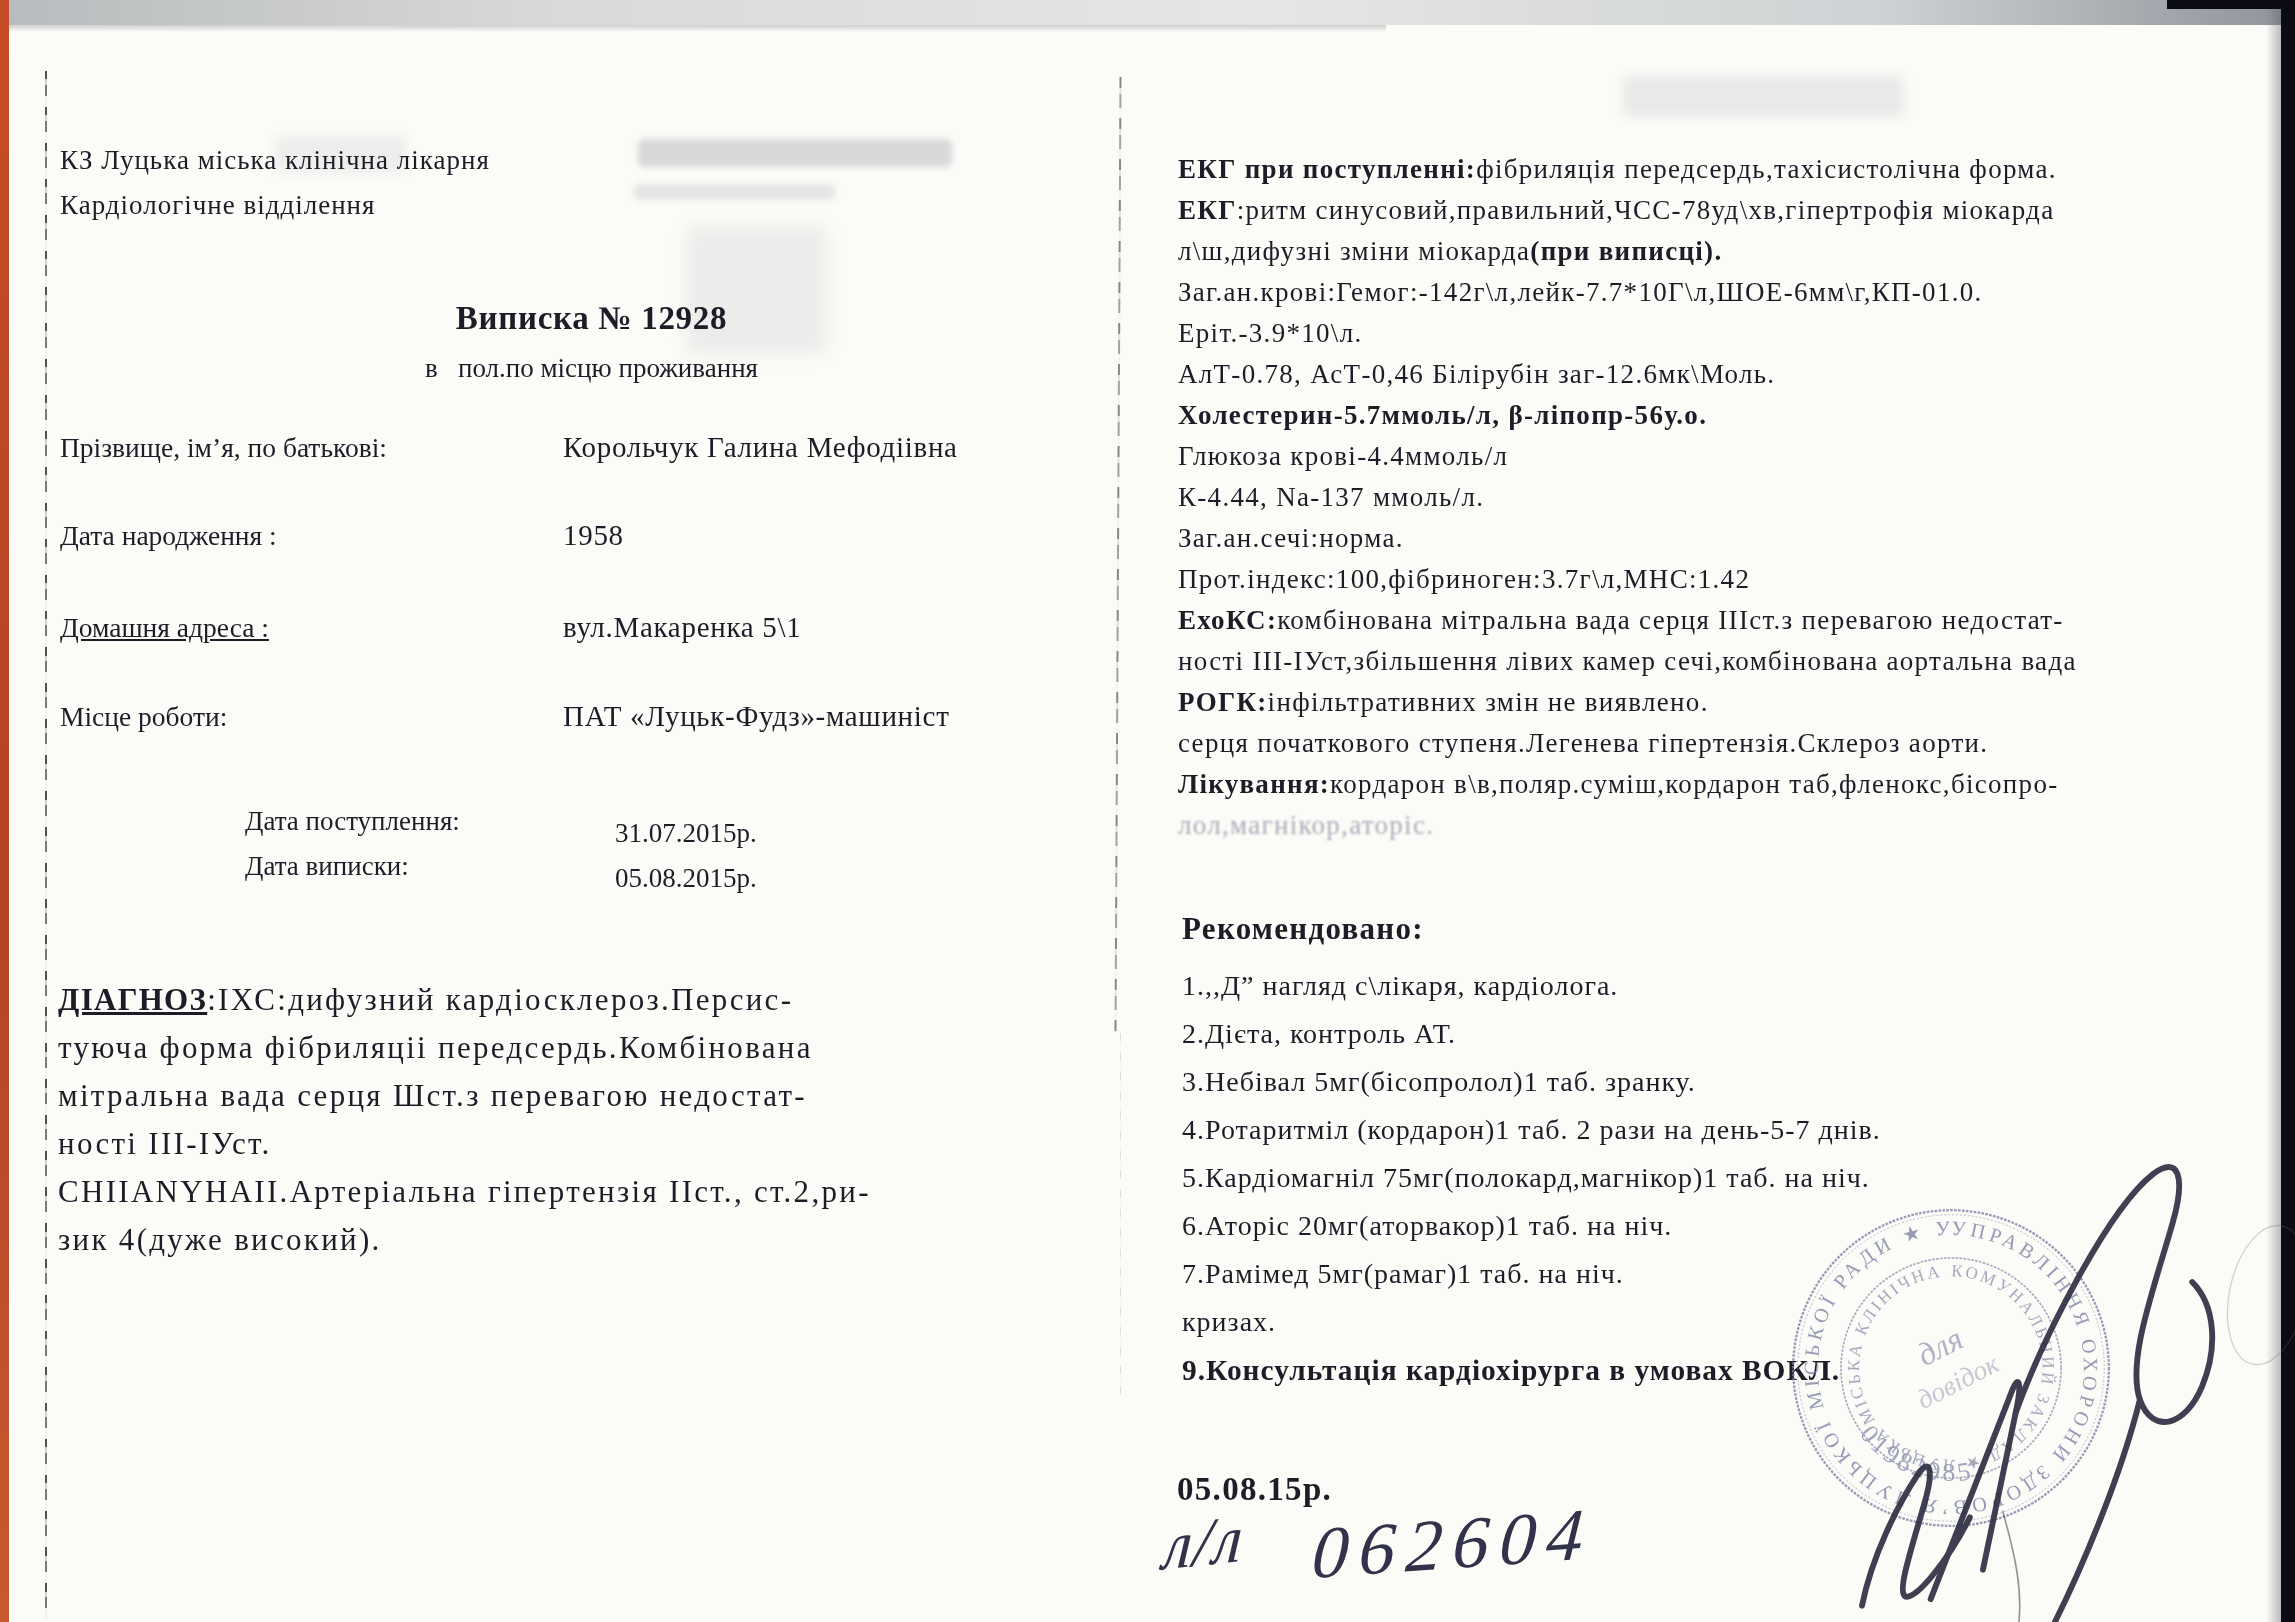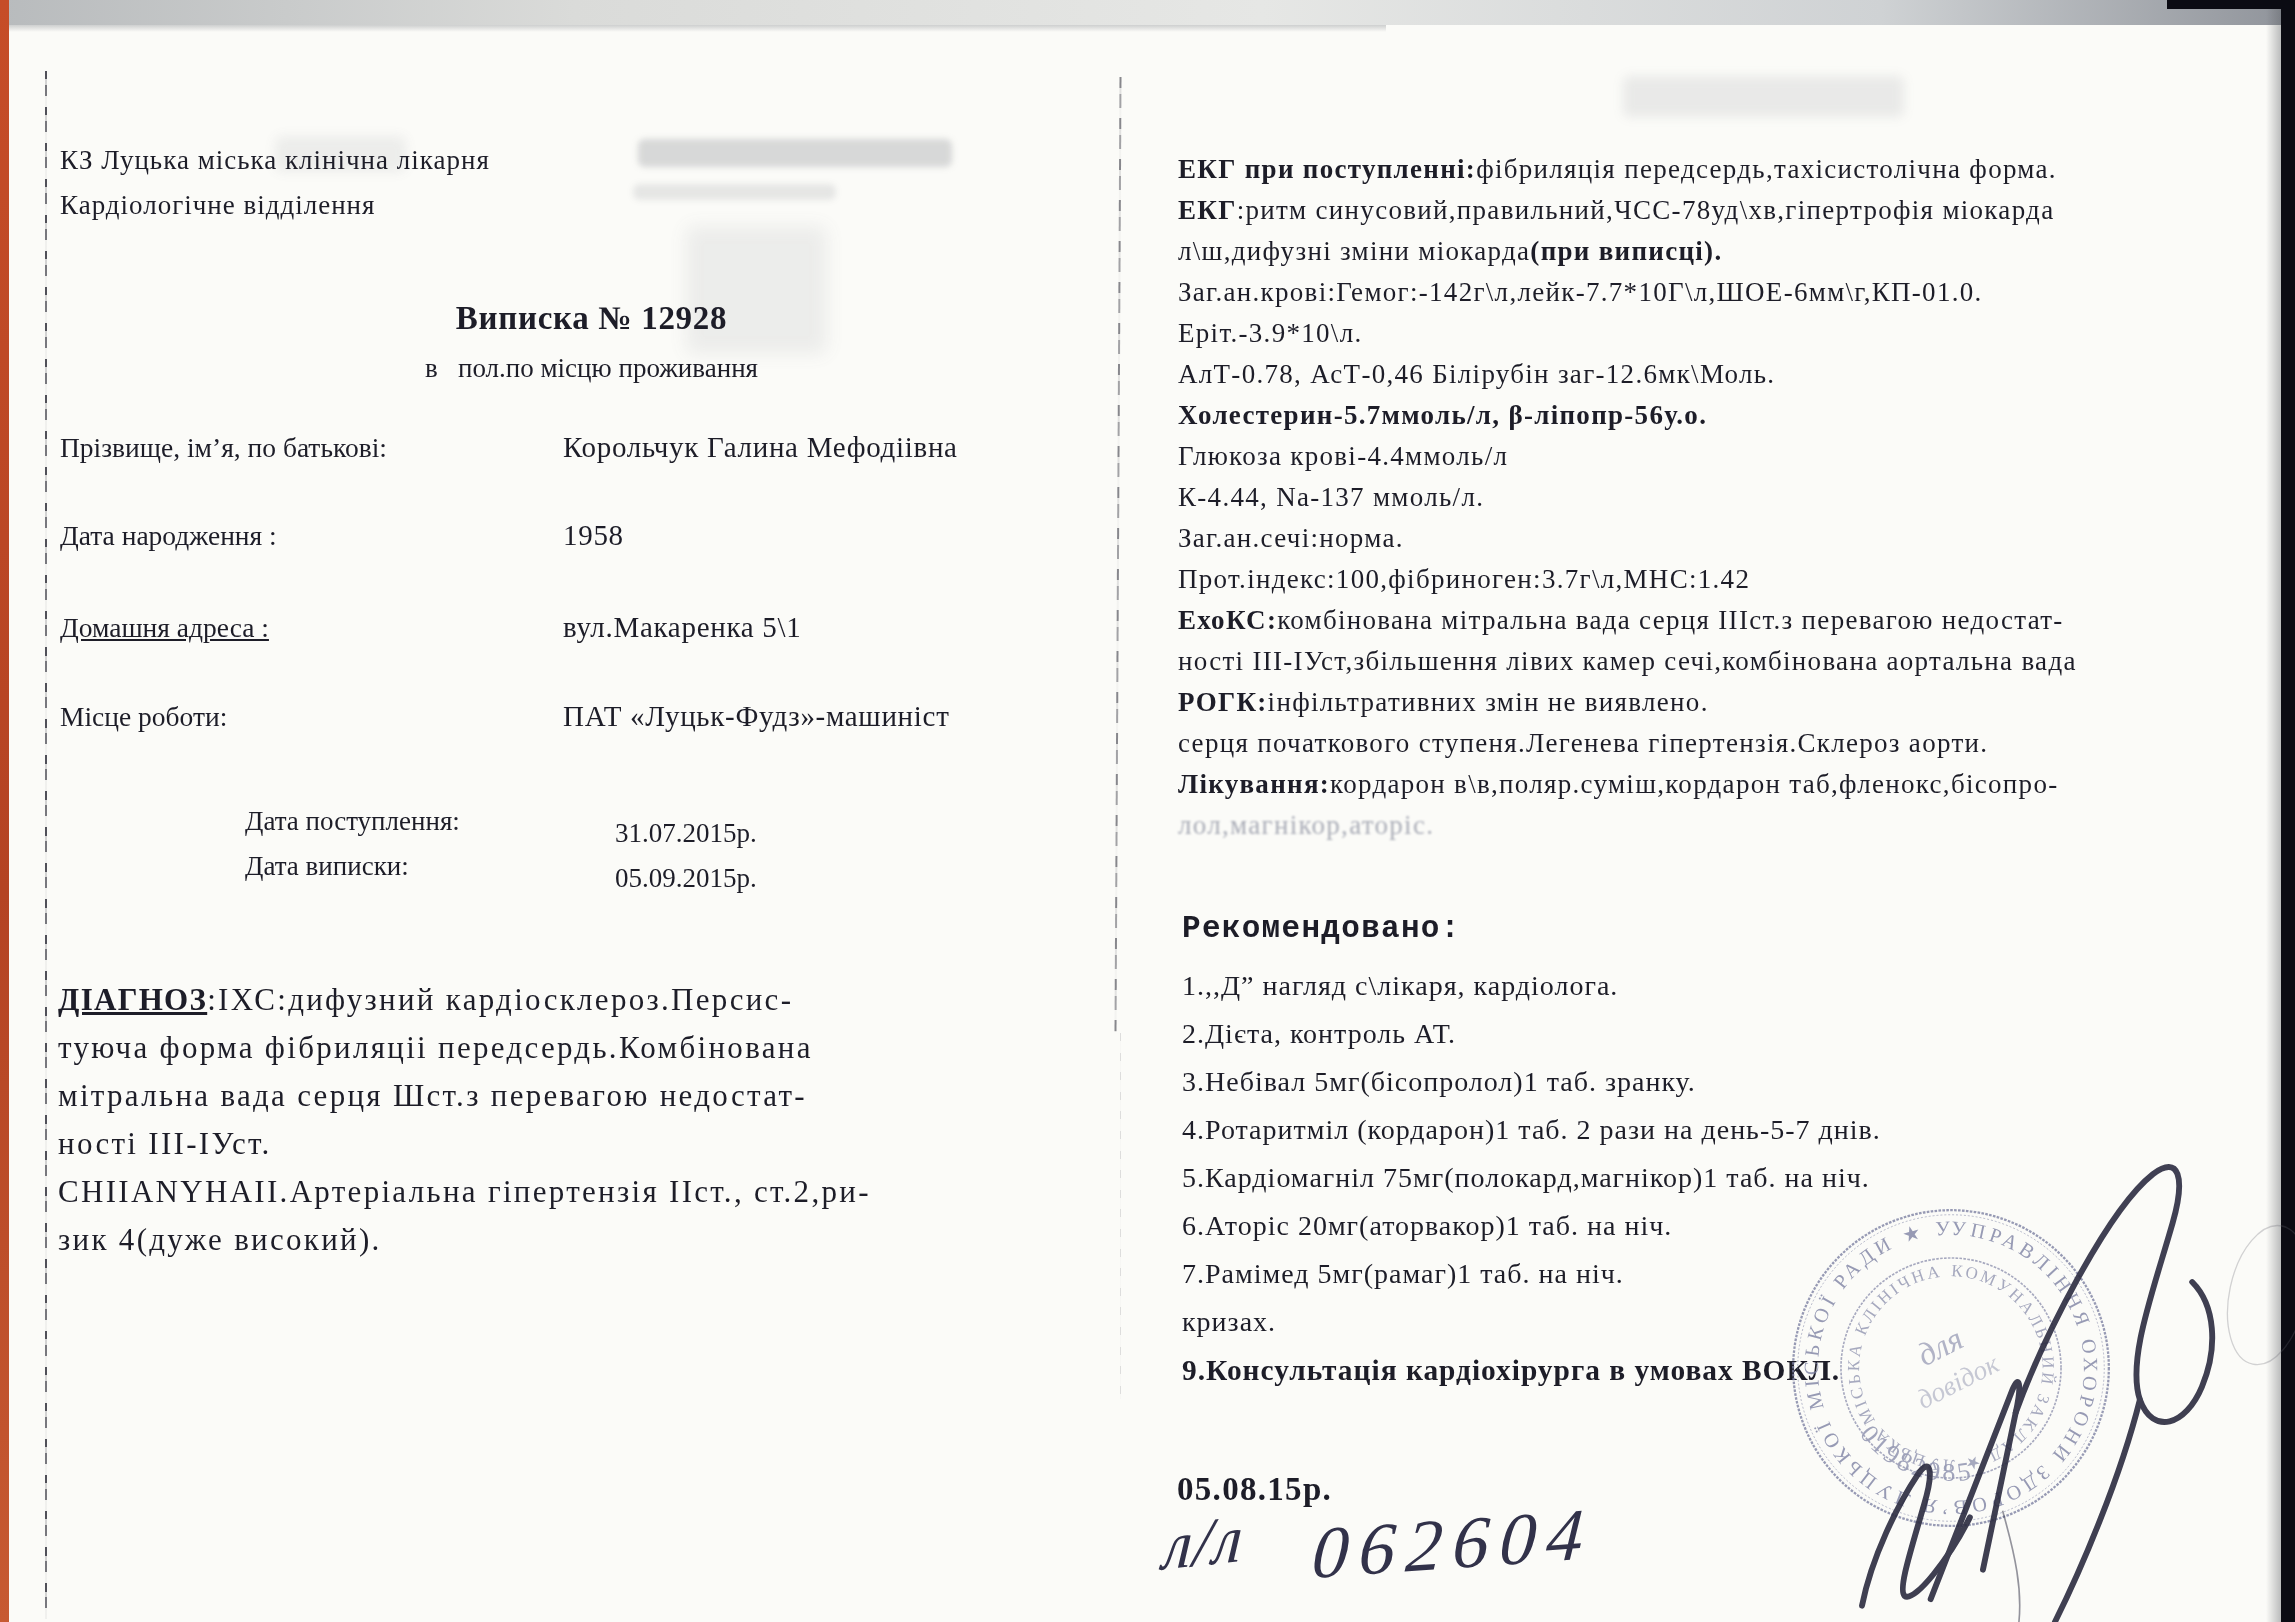--- a/index.html
+++ b/index.html
@@ -44,21 +44,21 @@
   .srow{position:absolute;left:245px;width:851px;font-size:27px;}
   .srow .svalue{position:absolute;left:370px;top:4px;margin-top:8px;}
   .diag{position:absolute;left:58px;top:976px;width:1086px;font-size:31px;letter-spacing:2.3px;line-height:48px;}
   .diag .b{font-weight:bold;letter-spacing:1.3px;text-decoration:underline;}
 
   
   .results{position:absolute;left:1178px;top:149px;width:1099px;}
   .rline{font-size:27px;letter-spacing:1.3px;line-height:41px;white-space:pre;}
   .b{font-weight:bold;}
   .faded{color:rgba(72,78,104,.45);filter:blur(0.8px);}
-  .rec-title{position:absolute;left:1182px;top:911px;font-size:31px;font-weight:bold;letter-spacing:1.3px;font-family:Liberation Mono, monospace;}
+  .rec-title{position:absolute;left:1182px;top:911px;font-size:31px;font-weight:bold;letter-spacing:1.3px;}
   .rec-items{position:absolute;left:1182px;top:962px;width:1099px;}
   .ritem{font-size:28px;letter-spacing:1px;line-height:48px;white-space:pre;}
   .ritem.b{font-size:29.4px;}
   .f-date{position:absolute;left:1177px;top:1471px;font-size:33px;font-weight:600;letter-spacing:1.3px;}
 
   .hand{position:absolute;color:#32324a;font-style:italic;}
   .hand-ll{left:1163px;top:1504px;font-size:67px;transform:rotate(-6deg) skewX(-10deg);letter-spacing:1.3px;}
   .hand-num{left:1312px;top:1502px;font-size:73px;transform:rotate(-4deg) skewX(-8deg);letter-spacing:10.5px;}
 
   .stamp{position:absolute;left:1784px;top:1201px;opacity:.78;filter:blur(0.4px);}
@@ -90,21 +90,21 @@
   <div class="subtitle" style="top:353px">в   пол.по місцю проживання</div>
 
   <div id="patient-fields">
       <div class="prow" style="top: 432px;"><span>Прізвище, ім’я, по батькові:</span><span class="pvalue">Корольчук Галина Мефодіівна</span></div>
       <div class="prow" style="top: 520px;"><span>Дата народження :</span><span class="pvalue">1958</span></div>
       <div class="prow" style="top: 612px; text-decoration: underline;"><span>Домашня адреса :</span><span class="pvalue">вул.Макаренка 5\1</span></div>
       <div class="prow" style="top: 701px;"><span>Місце роботи:</span><span class="pvalue">ПАТ «Луцьк-Фудз»-машиніст</span></div>
     </div>
   <div id="stay-rows">
       <div class="srow" style="top: 806px;"><span>Дата поступлення:</span><span class="svalue">31.07.2015р.</span></div>
-      <div class="srow" style="top: 851px;"><span>Дата виписки:</span><span class="svalue">05.09.2015р.</span></div>
+      <div class="srow" style="top: 851px;"><span>Дата виписки:</span><span class="svalue">05.08.2015р.</span></div>
     </div>
 
   <div class="diag">
     <div><span class="b">ДІАГНОЗ</span><span>:ІХС:дифузний кардіосклероз.Персис-</span></div>
     <div id="diag-more">
         <div>туюча форма фібриляціі передсердь.Комбінована</div>
         <div>мітральна вада серця Шст.з перевагою недостат-</div>
         <div>ності ІІІ-ІУст.</div>
         <div>CHIIANYHAII.Артеріальна гіпертензія ІІст., ст.2,ри-</div>
         <div>зик 4(дуже високий).</div>

